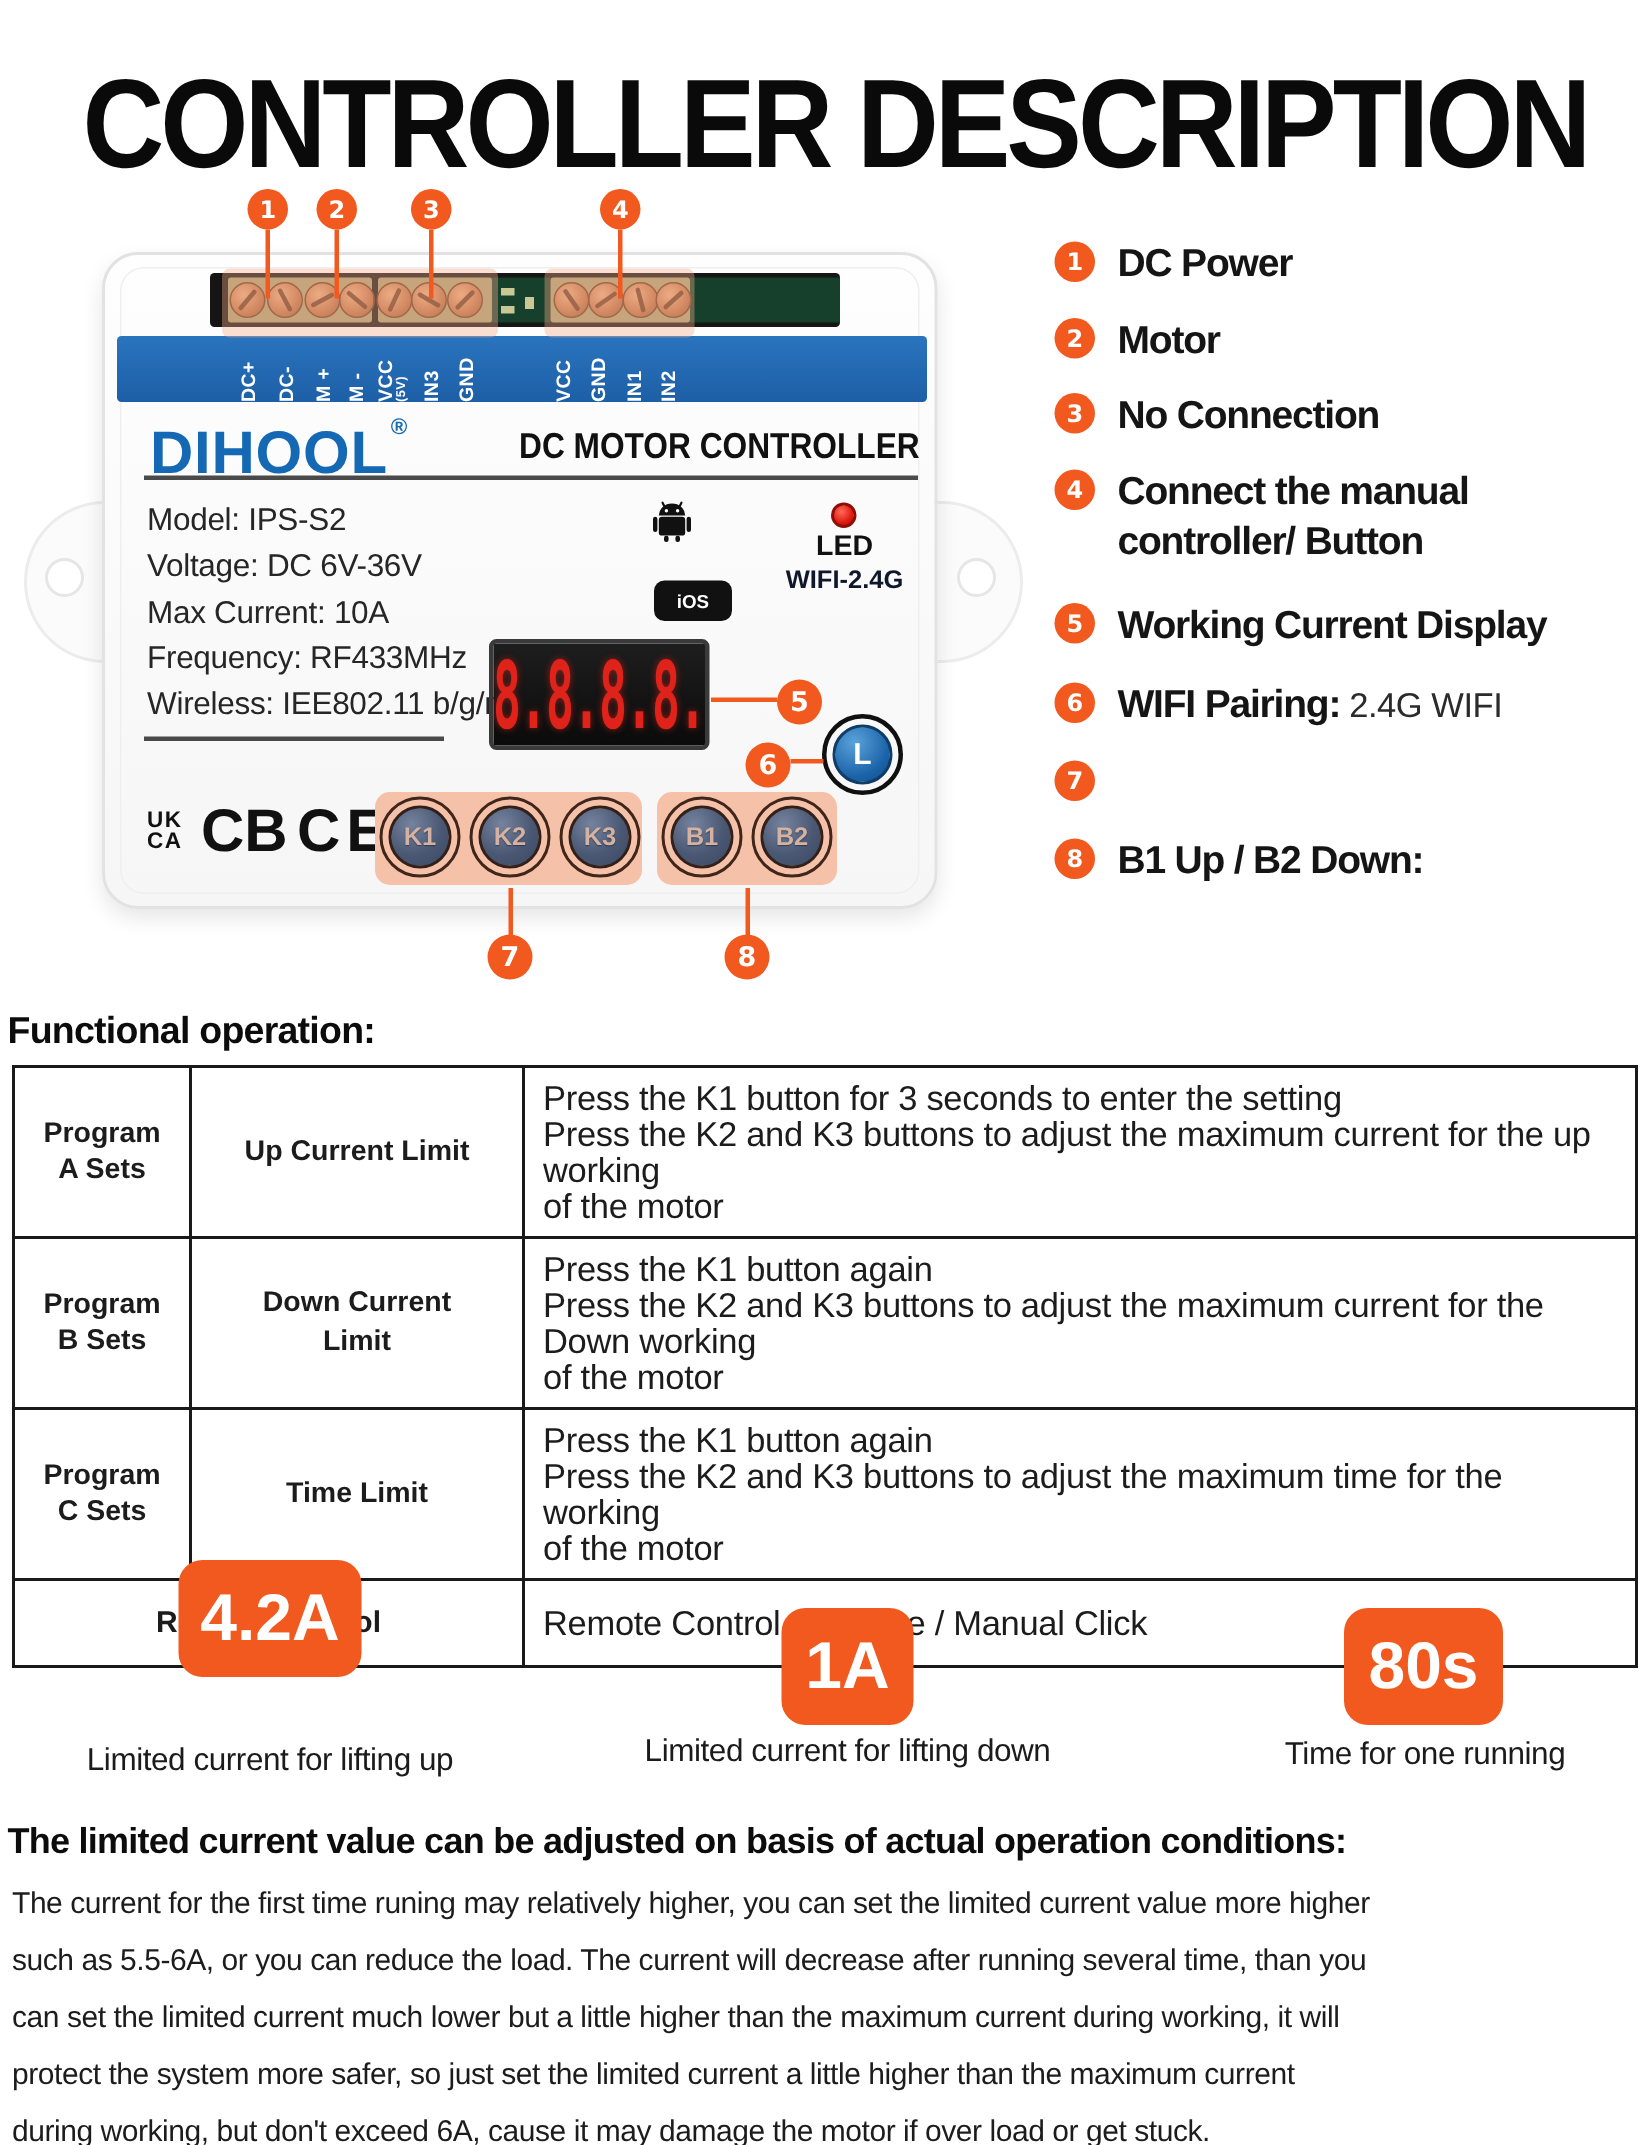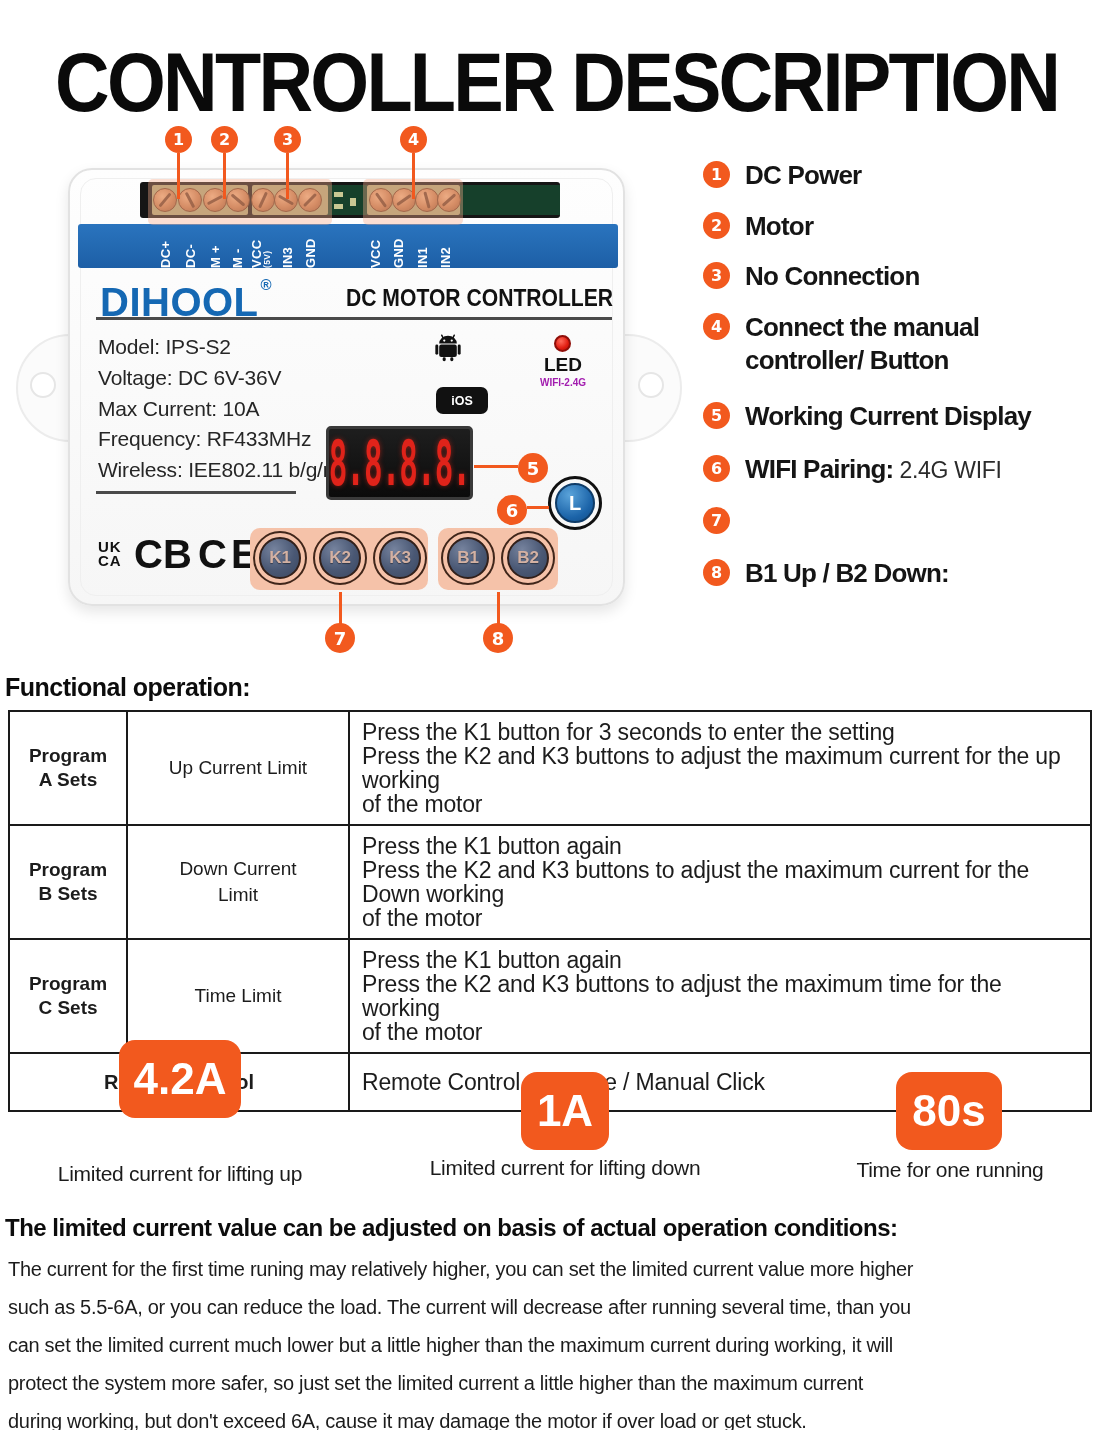--- a/index.html
+++ b/index.html
@@ -84,21 +84,21 @@
     position:absolute; left:436px; top:371px; width:52px; height:27px; background:#111;
     border-radius:7px; color:#fff; font-size:12.5px; font-weight:bold; z-index:5;
     display:flex; align-items:center; justify-content:center;
   }
   .led-dot {
     position:absolute; left:554px; top:319px; width:17px; height:17px; border-radius:50%;
     background:radial-gradient(circle at 38% 32%, #ff6a5a, #e01c10 60%, #a81108);
     border:2px solid #8f0e08; z-index:5;
   }
   .led-label { position:absolute; left:536px; top:338px; width:54px; text-align:center; font-size:19px; font-weight:800; color:#111; z-index:5; }
-  .wifi-label { position:absolute; left:519px; top:361px; width:88px; text-align:center; font-size:10px; font-weight:700; color:#a21caf; z-index:5; }
+  .wifi-label { position:absolute; left:519px; top:361px; width:88px; text-align:center; font-size:17px; font-weight:700; color:#0f172a; z-index:5; }
 
   .seg-display {
     position:absolute; left:326px; top:410px; width:147px; height:74px;
     background:linear-gradient(#1e1e1e,#0b0b0b); border:3px solid #3a3a3a; border-radius:5px;
     display:flex; align-items:center; justify-content:center; overflow:hidden; z-index:5;
   }
   .seg-digits {
     font-family:"DejaVu Sans Mono", monospace; font-weight:bold; font-size:62px;
     color:#e0231a; letter-spacing:-2px; transform:scaleX(.5); transform-origin:50% 50%;
     text-shadow:0 0 7px rgba(235,40,25,.55); white-space:nowrap;
@@ -129,21 +129,21 @@
   .litem .callout { position:relative; flex:0 0 27px; margin-top:2px; margin-right:15px; }
   .ltext { font-size:26px; font-weight:700; color:#151515; letter-spacing:-.8px; line-height:33px; }
   .ldetail { font-size:23px; font-weight:400; color:#2b2b2b; letter-spacing:-.3px; margin-left:6px;text-align:center; }
   .lnote { font-size:22px; font-weight:400; color:#222; letter-spacing:-.3px; margin-top:4px; }
 
   
   .sec-heading { position:absolute; font-weight:800; color:#0c0c0c; letter-spacing:-.5px; white-space:nowrap; }
   .ftable { position:absolute; left:8px; top:694px; width:1084px; border-collapse:collapse; table-layout:fixed; z-index:5; }
   .ftable td { border:2px solid #1a1a1a; vertical-align:middle; color:#1c1c1c; }
   .ftable .c1 { width:118px; text-align:center; font-size:19px; font-weight:700; line-height:24px; white-space:pre-line; }
-  .ftable .c2 { width:222px; text-align:center; font-size:19px; font-weight:400; line-height:26px; padding:12px 34px; }
+  .ftable .c2 { width:222px; text-align:center; font-size:19px; font-weight:700; line-height:26px; padding:12px 34px; }
   .ftable .c3 { font-size:23px; font-weight:400; line-height:24px; padding:8px 12px; white-space:pre-line; letter-spacing:-.2px; }
   .ftable tr:nth-child(1) td { height:76px; }
   .ftable tr:nth-child(2) td { height:74px; }
   .ftable tr:nth-child(3) td { height:74px; }
   .ftable tr:nth-child(4) td { height:58px; }
   .ftable .merged { font-size:20px; font-weight:700; text-align:center; }
 
   
   .badge {
     position:absolute; background:#F2591E; border-radius:16px; color:#fff;

